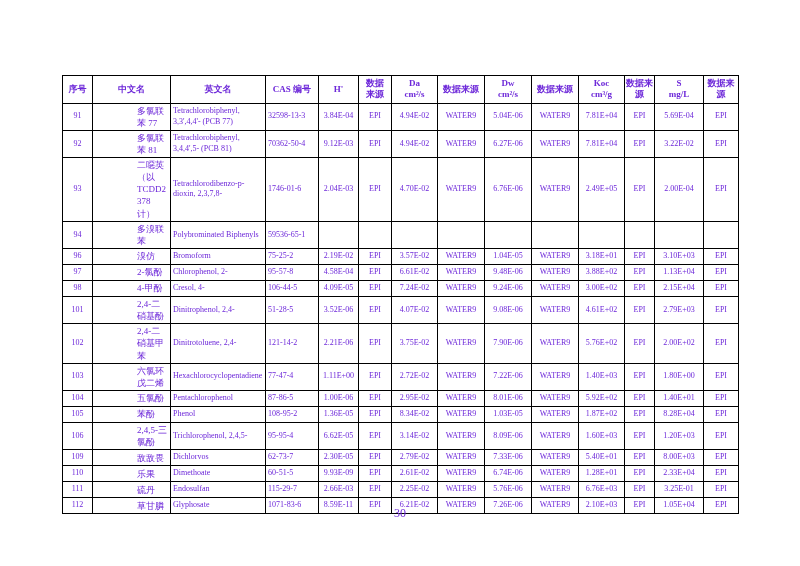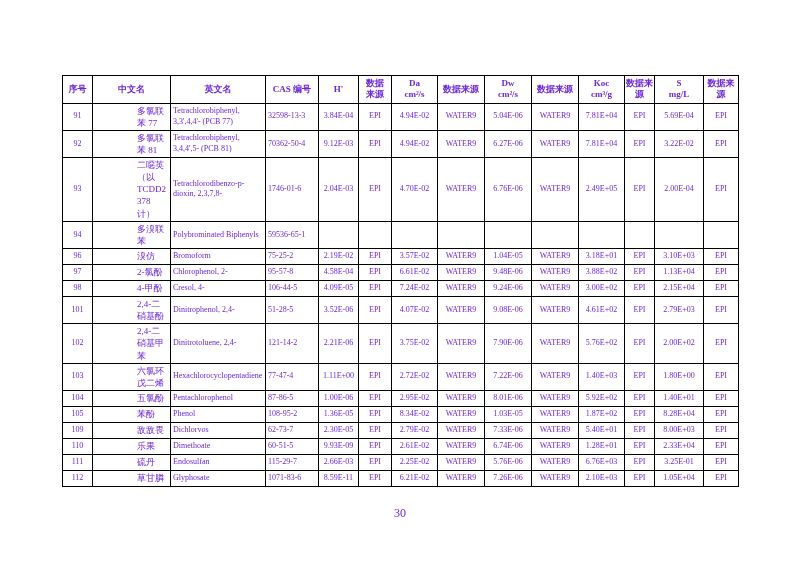--- a/index.html
+++ b/index.html
@@ -295,20 +295,36 @@
           <td>8.34E-02</td>
           <td>WATER9</td>
           <td>1.03E-05</td>
           <td>WATER9</td>
           <td>1.87E+02</td>
           <td>EPI</td>
           <td>8.28E+04</td>
           <td>EPI</td>
         </tr>
         <tr>
+          <td>106</td>
+          <td>2,4,5-三氯酚</td>
+          <td>Trichlorophenol, 2,4,5-</td>
+          <td>95-95-4</td>
+          <td>6.62E-05</td>
+          <td>EPI</td>
+          <td>3.14E-02</td>
+          <td>WATER9</td>
+          <td>8.09E-06</td>
+          <td>WATER9</td>
+          <td>1.60E+03</td>
+          <td>EPI</td>
+          <td>1.20E+03</td>
+          <td>EPI</td>
+        </tr>
+        <tr>
           <td>109</td>
           <td>敌敌畏</td>
           <td>Dichlorvos</td>
           <td>62-73-7</td>
           <td>2.30E-05</td>
           <td>EPI</td>
           <td>2.79E-02</td>
           <td>WATER9</td>
           <td>7.33E-06</td>
           <td>WATER9</td>

